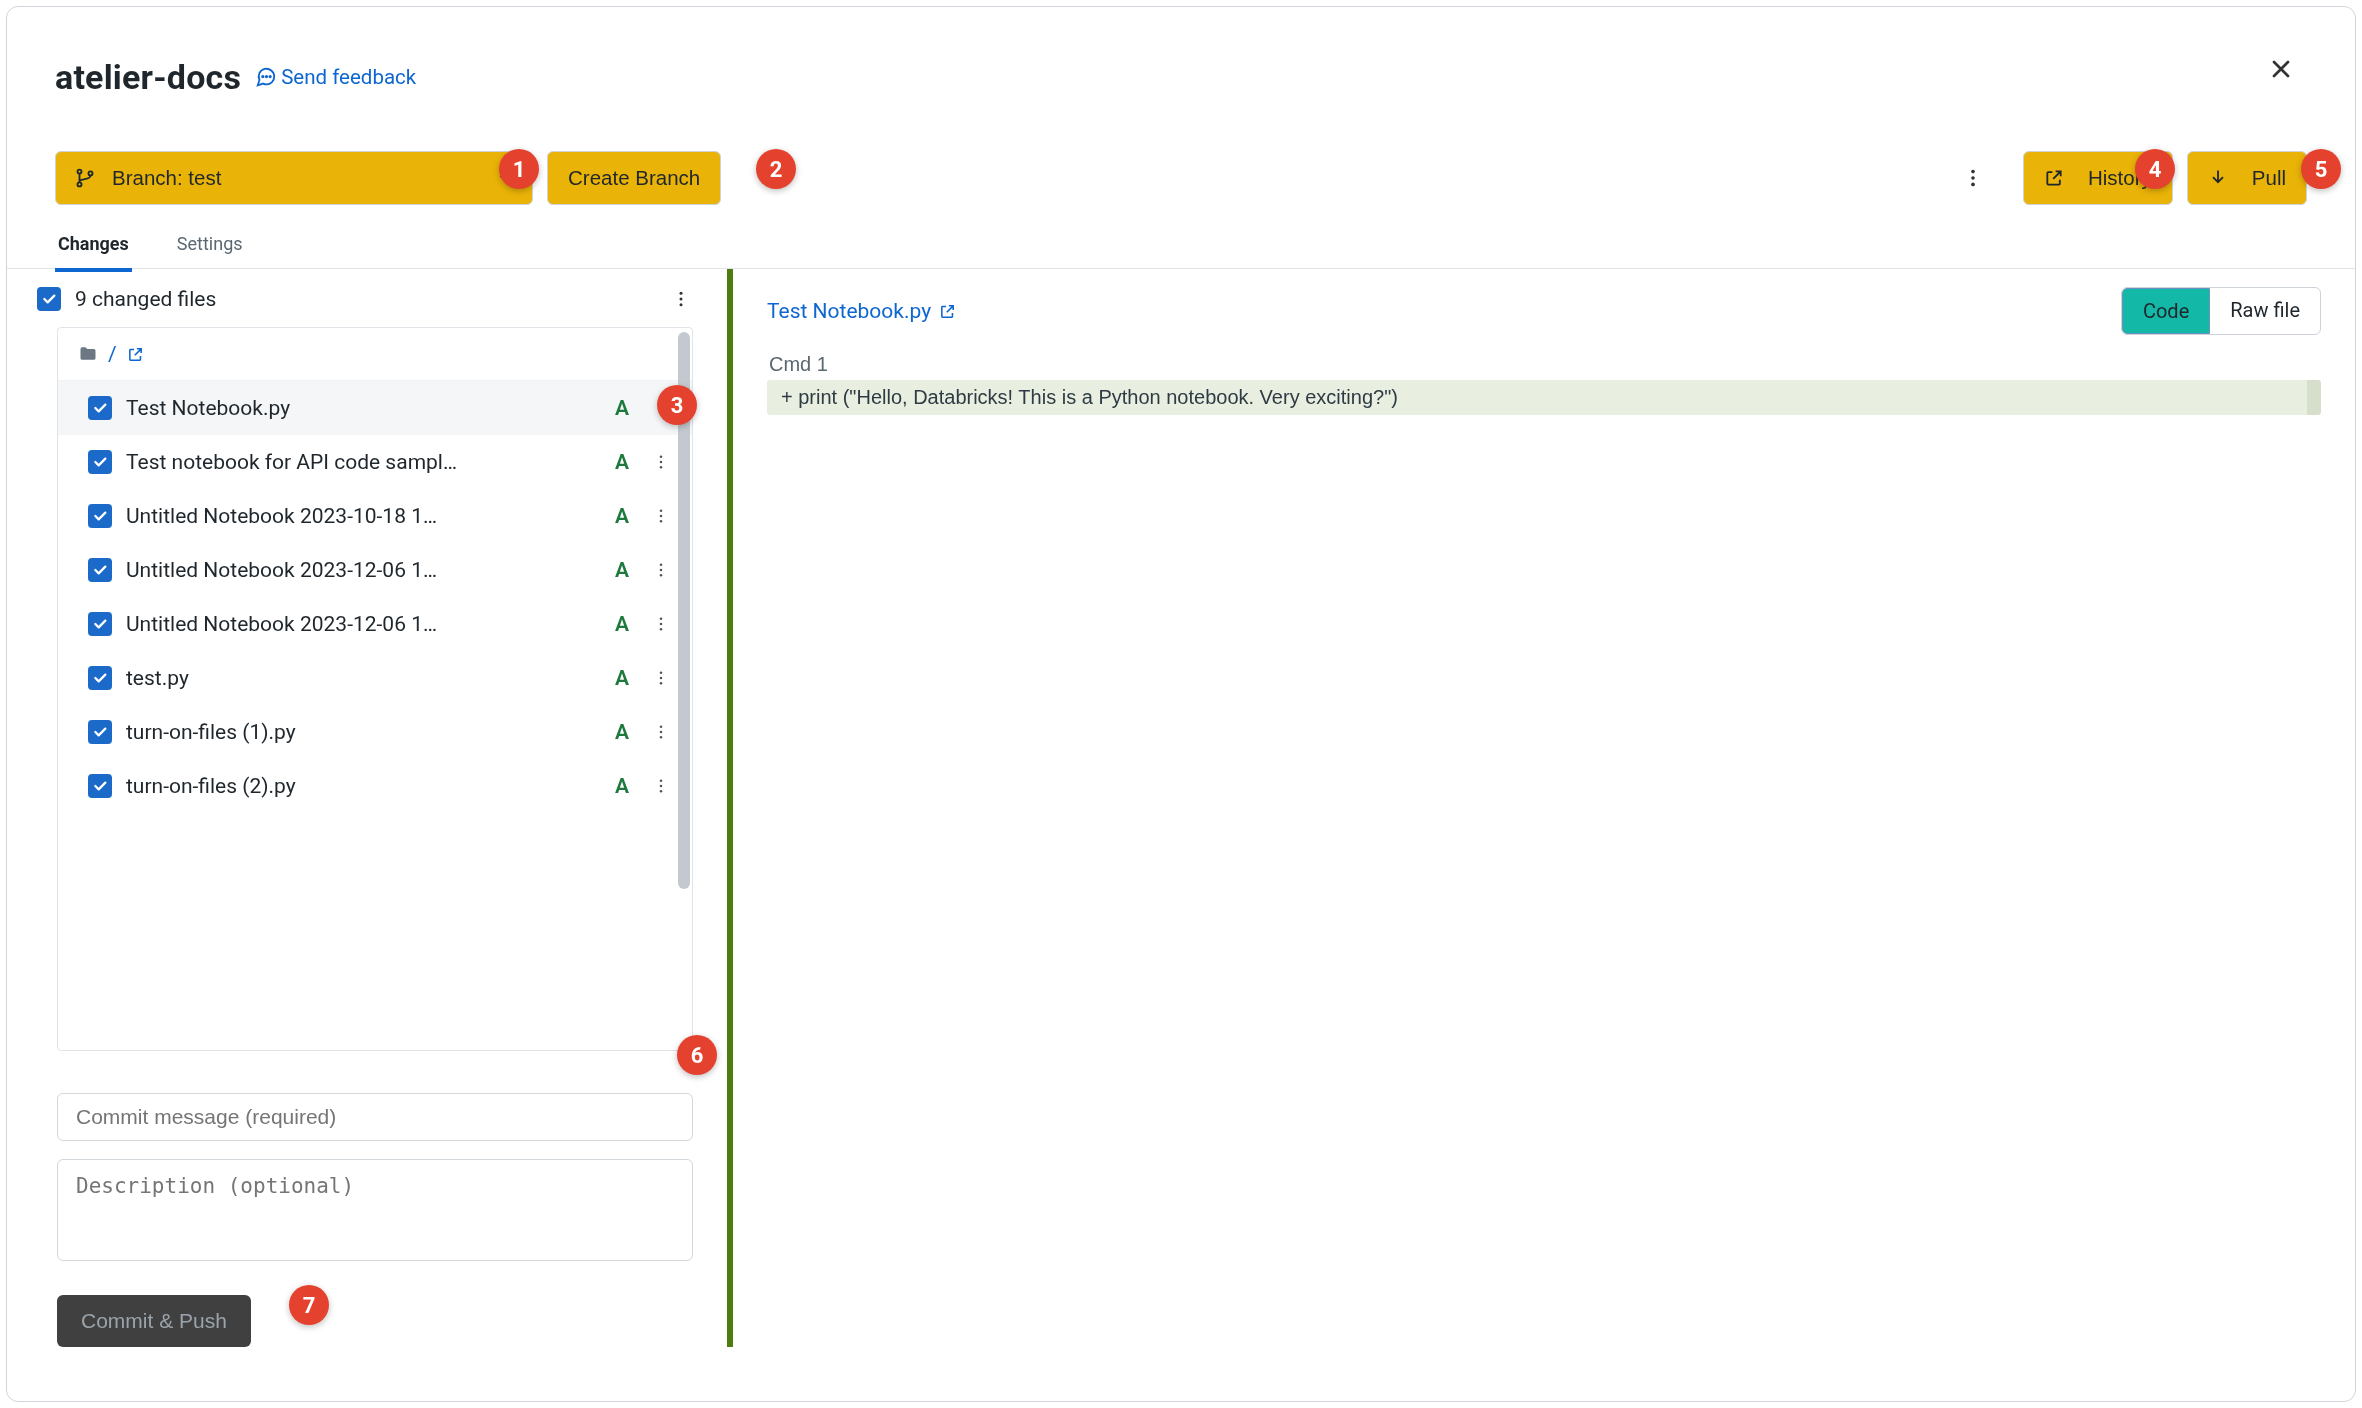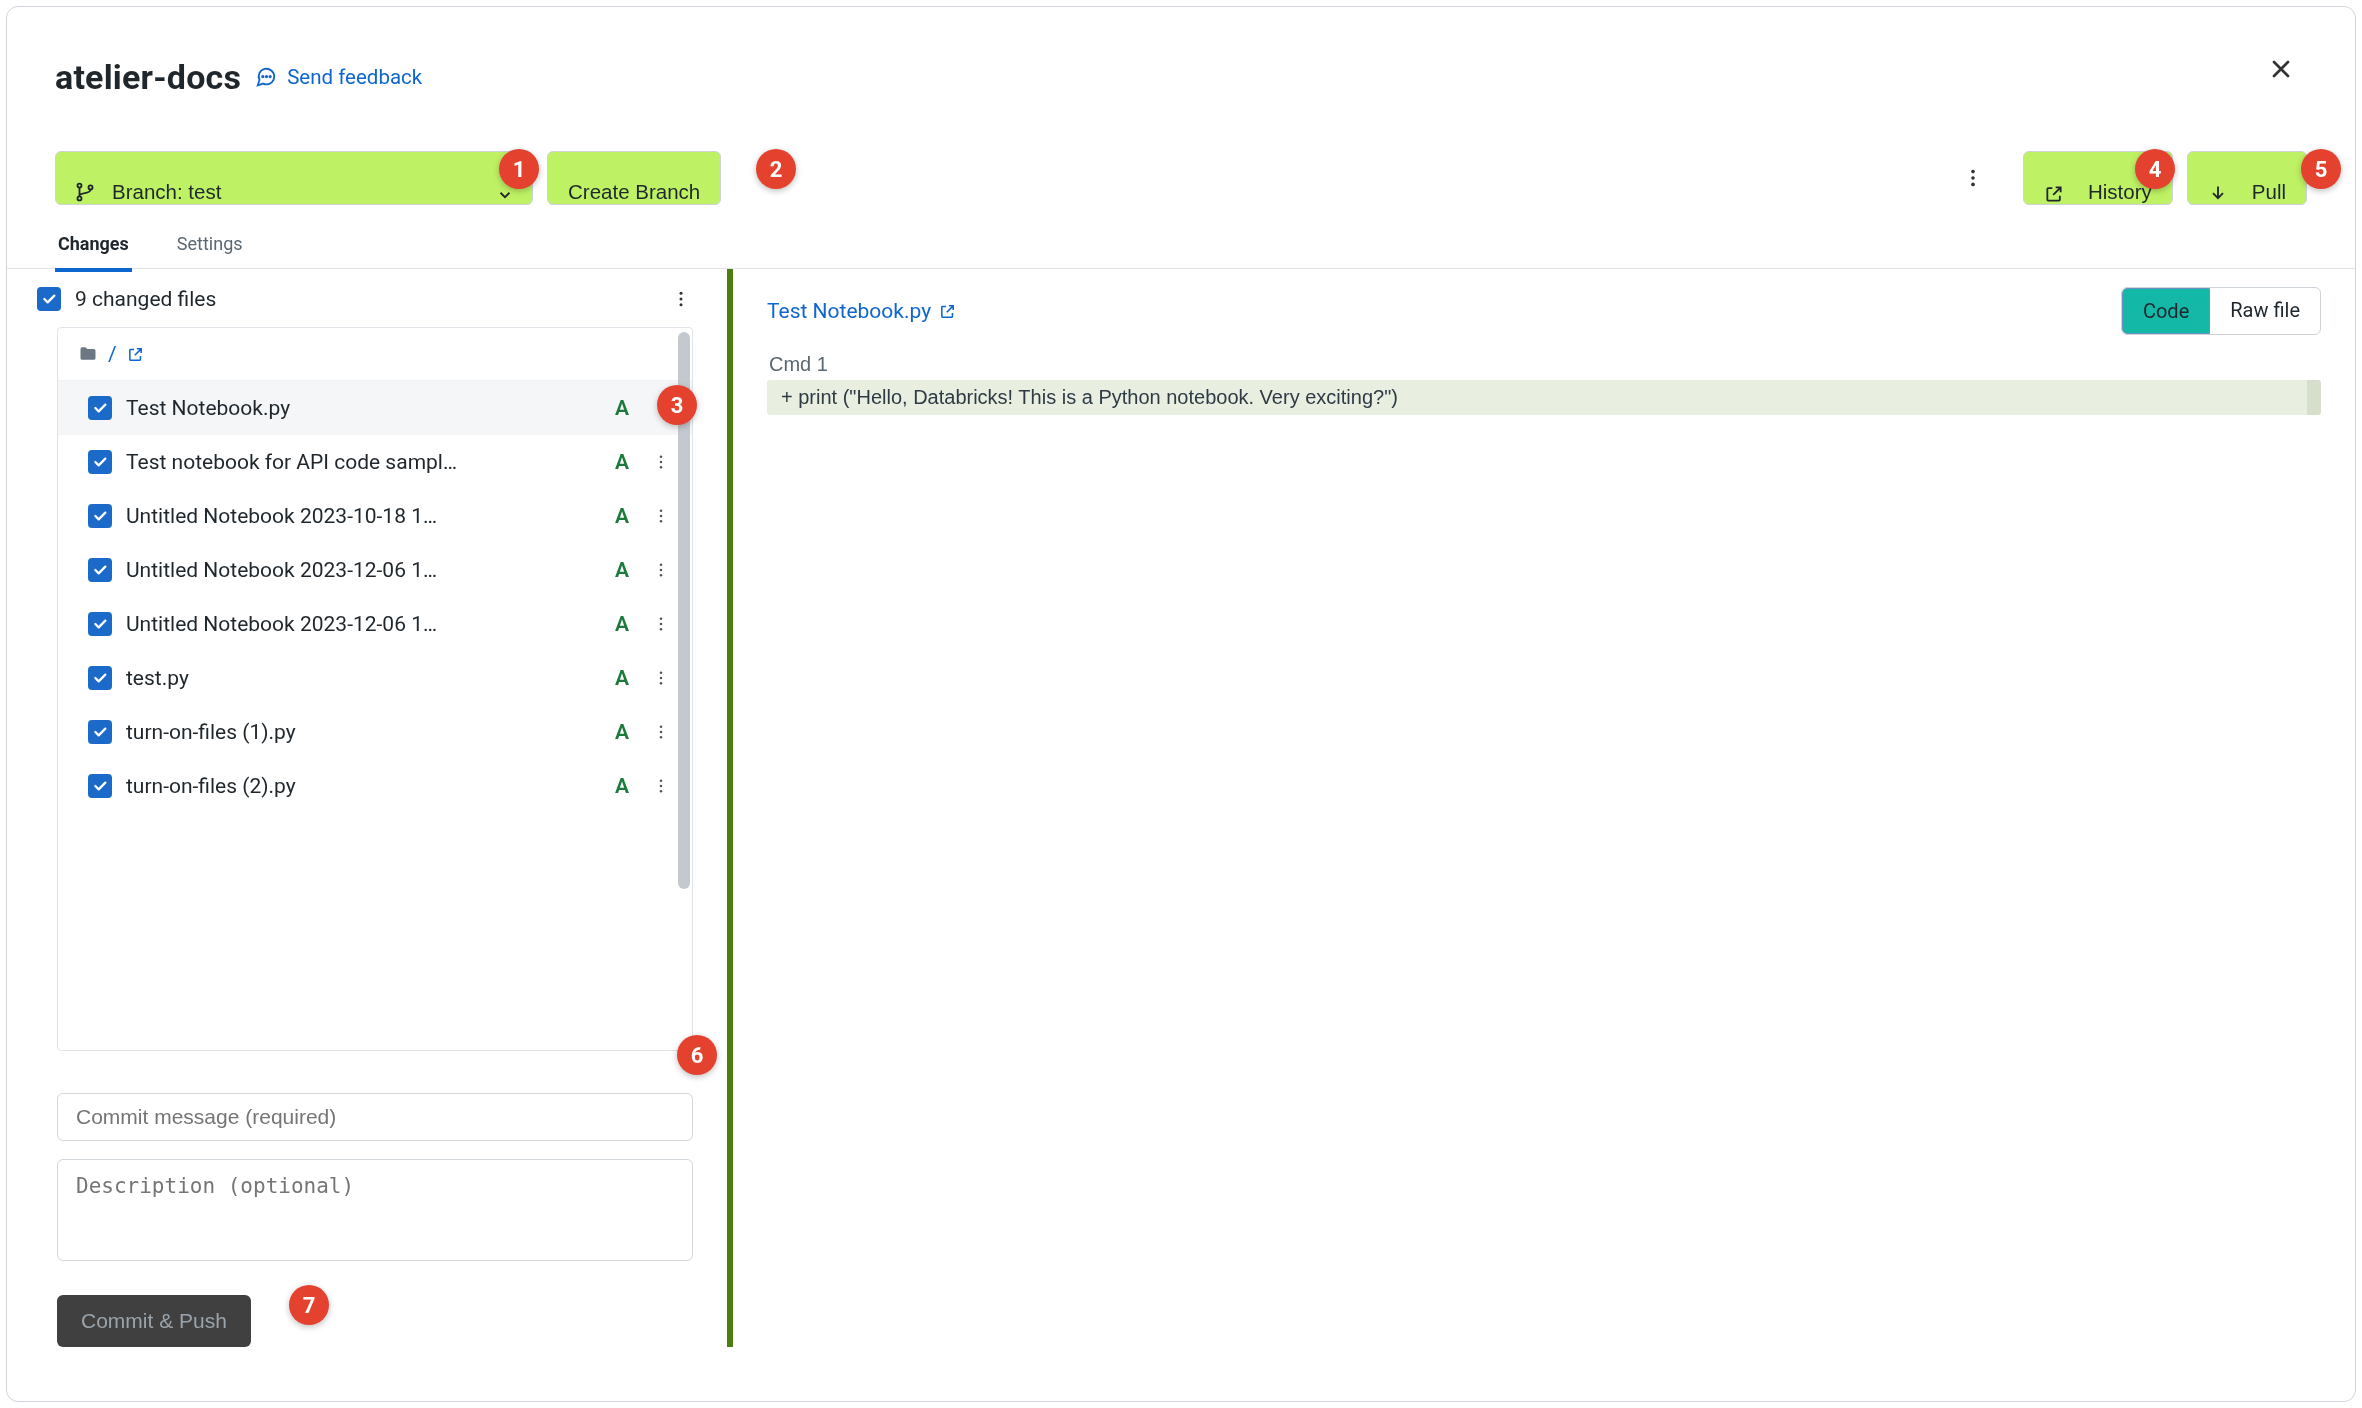--- a/index.html
+++ b/index.html
@@ -2,25 +2,25 @@
 <html><head>
 <meta charset="utf-8">
 <style>
 html,body{margin:0;padding:0;font-family:-apple-system,BlinkMacSystemFont,"Segoe UI",Roboto,Helvetica,Arial,sans-serif;color:#1f272d;font-size:15px;background:#fff}
 *{box-sizing:border-box}
 .modal{position:relative;margin:6px;border:1px solid #d1d5db;border-radius:12px;width:2350px;height:1396px;background:#fff;overflow:hidden}
 .close-x{position:absolute;top:48px;right:60px;cursor:pointer}
 .hdr{padding:50px 48px 0 48px}
 .title-row{display:flex;align-items:center;gap:14px}
 .title{font-size:34px;font-weight:700;letter-spacing:.2px}
-.feedback{display:flex;align-items:center;gap:10px;color:#0e66d0;font-size:20.5px}
+.feedback{display:flex;align-items:center;gap:4px;color:#0e66d0;font-size:20.5px}
 .feedback svg{color:#0e66d0}
 .toolbar{display:flex;align-items:center;justify-content:space-between;padding:54px 48px 0 48px}
 .toolbar-left{display:flex;align-items:center;gap:14px}
-.btn{display:inline-flex;align-items:flex-end;gap:24px;border:1px solid #cdd3d8;background:#bef264;border-radius:6px;padding:0 20px;height:54px;font-size:20.5px;color:#1f272d;cursor:pointer}
+.btn{display:inline-flex;align-items:center;gap:24px;border:1px solid #cdd3d8;background:#eab308;border-radius:6px;padding:0 20px;height:54px;font-size:20.5px;color:#1f272d;cursor:pointer}
 .btn.sel{height:54px;padding:0 18px}
 .btn.sel svg.first{margin-right:4px}
 .more-dots{width:36px;height:36px;display:inline-flex;align-items:center;justify-content:center;cursor:pointer;margin-right:18px}
 .toolbar-right{display:flex;align-items:center;gap:14px}
 .tabs{display:flex;gap:42px;padding:28px 48px 0 48px;border-bottom:1px solid #e0e4e8}
 .tab{padding:0 3px 14px 3px;font-size:18px;color:#5a6872;cursor:pointer}
 .tab.active{color:#1f272d;font-weight:700;box-shadow:0 4px 0 #0e66d0}
 .split{display:flex;height:calc(100% - 316px)}
 .left{width:726px;border-right:6px solid #4d7c0f;display:flex;flex-direction:column}
 .right{flex:1;padding:18px 34px 0 34px}

